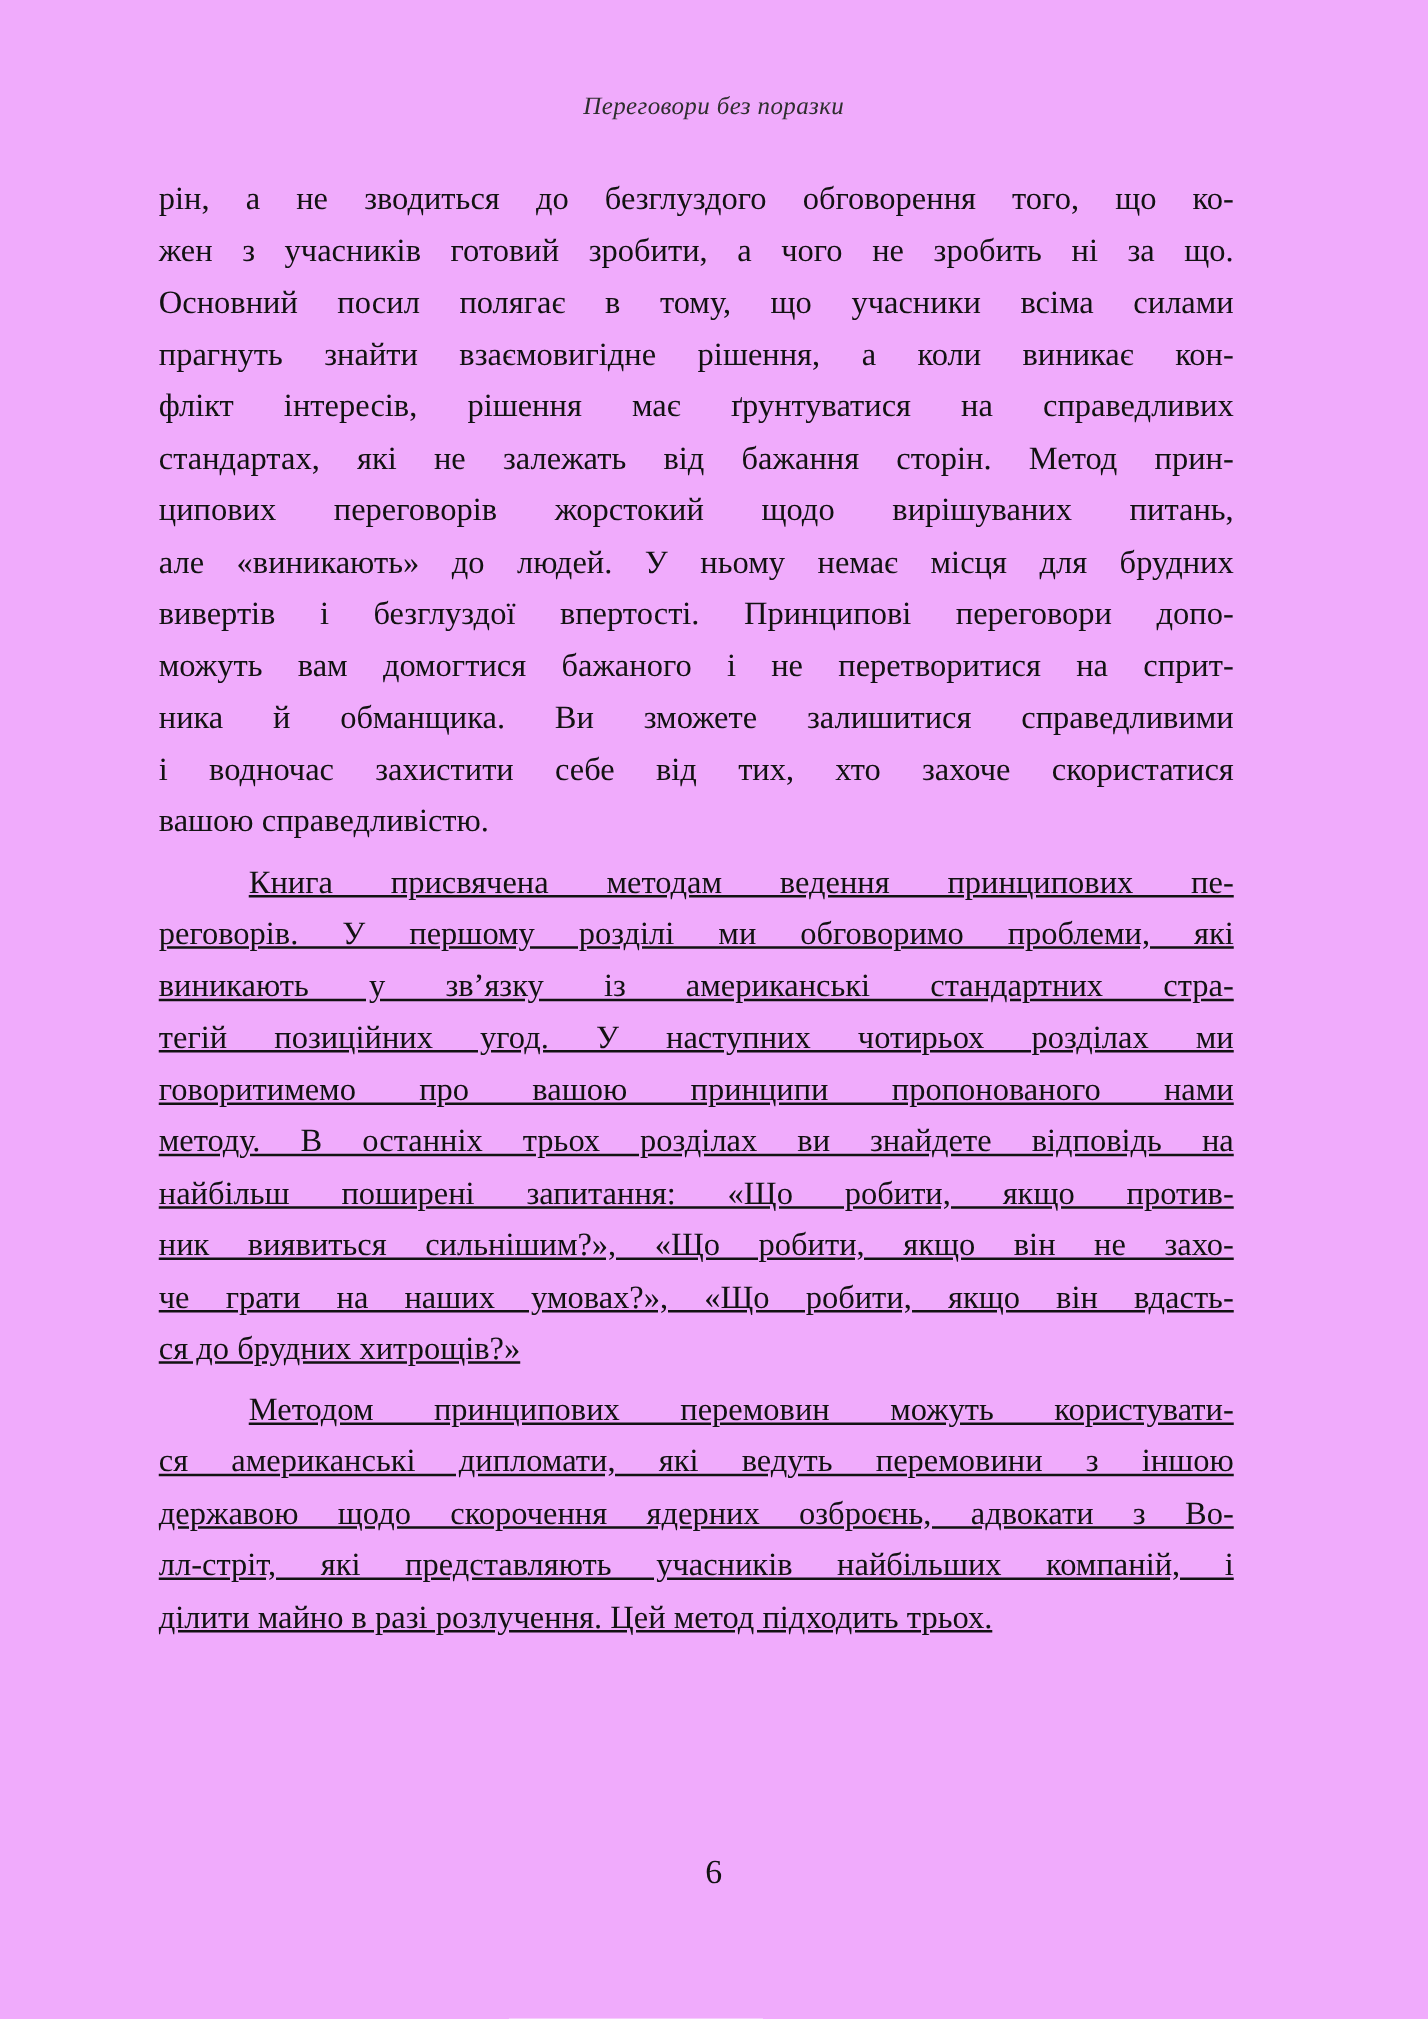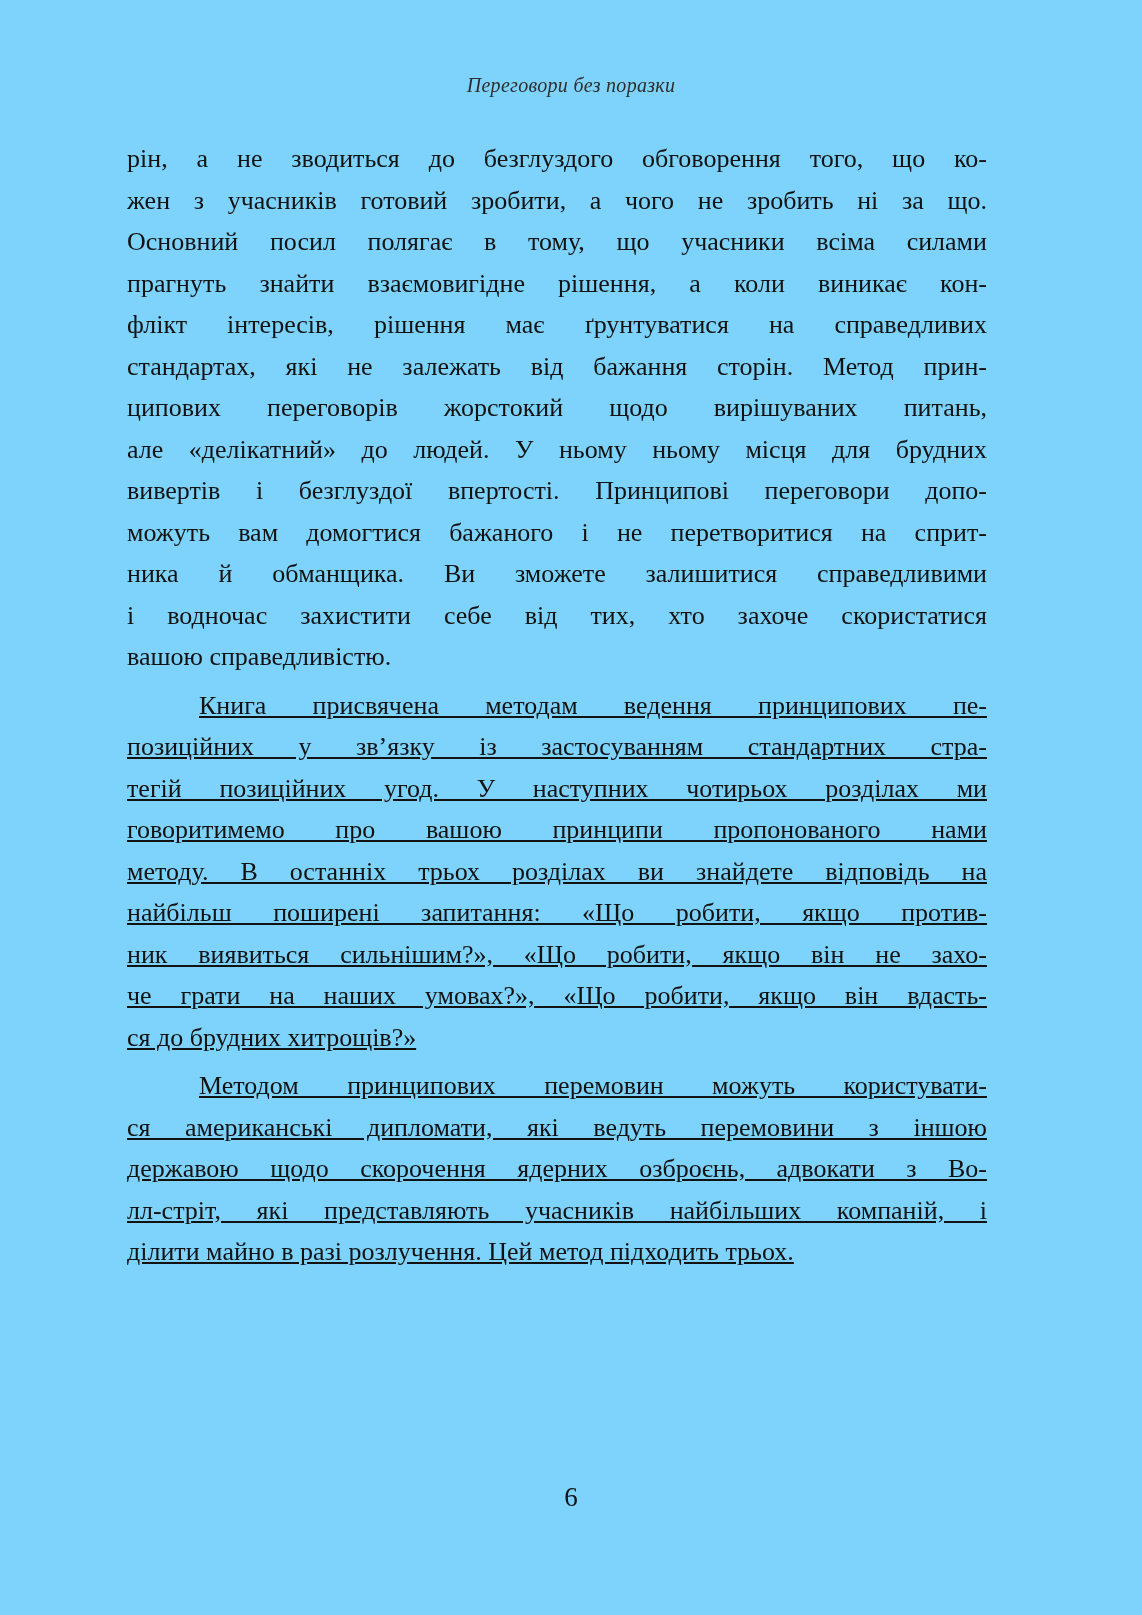--- a/index.html
+++ b/index.html
@@ -4,21 +4,21 @@
 <style>
   html, body {
     margin: 0;
     padding: 0;
     background: #ffffff;
   }
   .page {
     position: relative;
     width: 1142px;
     height: 1615px;
-    background: #7dd3fc;
+    background: #f0abfc;
     overflow: hidden;
     font-family: "Liberation Serif", serif;
     color: #121212;
   }
   .running-header {
     position: absolute;
     top: 74px;
     left: 0;
     width: 100%;
     text-align: center;
@@ -68,30 +68,31 @@
 
   <div class="body-text" id="paragraphs">
       <div class="paragraph">
         <div class="line">рін, а не зводиться до безглуздого обговорення того, що ко-</div>
         <div class="line">жен з учасників готовий зробити, а чого не зробить ні за що.</div>
         <div class="line">Основний посил полягає в тому, що учасники всіма силами</div>
         <div class="line">прагнуть знайти взаємовигідне рішення, а коли виникає кон-</div>
         <div class="line">флікт інтересів, рішення має ґрунтуватися на справедливих</div>
         <div class="line">стандартах, які не залежать від бажання сторін. Метод прин-</div>
         <div class="line">ципових переговорів жорстокий щодо вирішуваних питань,</div>
-        <div class="line">але «делікатний» до людей. У ньому ньому місця для брудних</div>
+        <div class="line">але «виникають» до людей. У ньому немає місця для брудних</div>
         <div class="line">вивертів і безглуздої впертості. Принципові переговори допо-</div>
         <div class="line">можуть вам домогтися бажаного і не перетворитися на сприт-</div>
         <div class="line">ника й обманщика. Ви зможете залишитися справедливими</div>
         <div class="line">і водночас захистити себе від тих, хто захоче скористатися</div>
         <div class="line last">вашою справедливістю.</div>
       </div>
       <div class="paragraph">
         <div class="line indent">Книга присвячена методам ведення принципових пе-</div>
-        <div class="line">позиційних у зв’язку із застосуванням стандартних стра-</div>
+        <div class="line">реговорів. У першому розділі ми обговоримо проблеми, які</div>
+        <div class="line">виникають у зв’язку із американські стандартних стра-</div>
         <div class="line">тегій позиційних угод. У наступних чотирьох розділах ми</div>
         <div class="line">говоритимемо про вашою принципи пропонованого нами</div>
         <div class="line">методу. В останніх трьох розділах ви знайдете відповідь на</div>
         <div class="line">найбільш поширені запитання: «Що робити, якщо против-</div>
         <div class="line">ник виявиться сильнішим?», «Що робити, якщо він не захо-</div>
         <div class="line">че грати на наших умовах?», «Що робити, якщо він вдасть-</div>
         <div class="line last">ся до брудних хитрощів?»</div>
       </div>
       <div class="paragraph">
         <div class="line indent">Методом принципових перемовин можуть користувати-</div>

